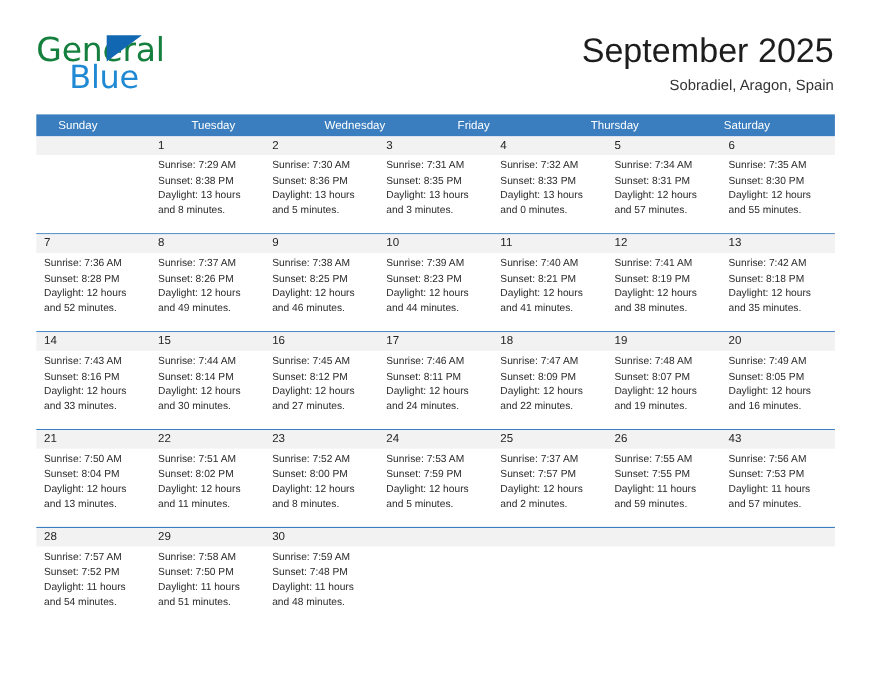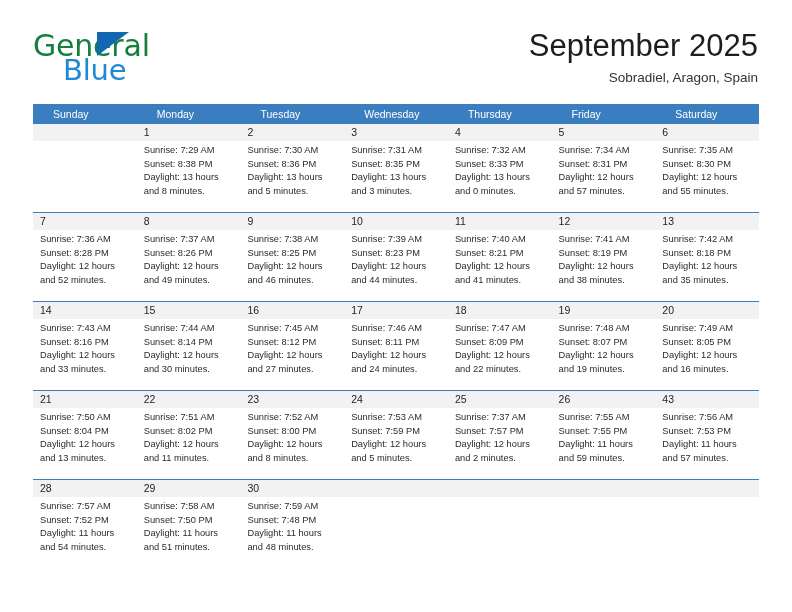--- a/index.html
+++ b/index.html
@@ -167,25 +167,24 @@
     <div class="title-block">
       <div class="cal-title">September 2025</div>
       <div class="cal-subtitle">Sobradiel, Aragon, Spain</div>
     </div>
 
   </div>
 
   <div class="calendar">
     <div class="weekday-row" id="weekday-row">
         <div class="weekday">Sunday</div>
-        <div class="weekday">Monday</div>
         <div class="weekday">Tuesday</div>
         <div class="weekday">Wednesday</div>
+        <div class="weekday">Friday</div>
         <div class="weekday">Thursday</div>
-        <div class="weekday">Friday</div>
         <div class="weekday">Saturday</div>
       </div>
     <div id="weeks-container">
         <div class="week">
           <div class="week-numbers">
             <div class="daynum"></div>
             <div class="daynum">1</div>
             <div class="daynum">2</div>
             <div class="daynum">3</div>
             <div class="daynum">4</div>

